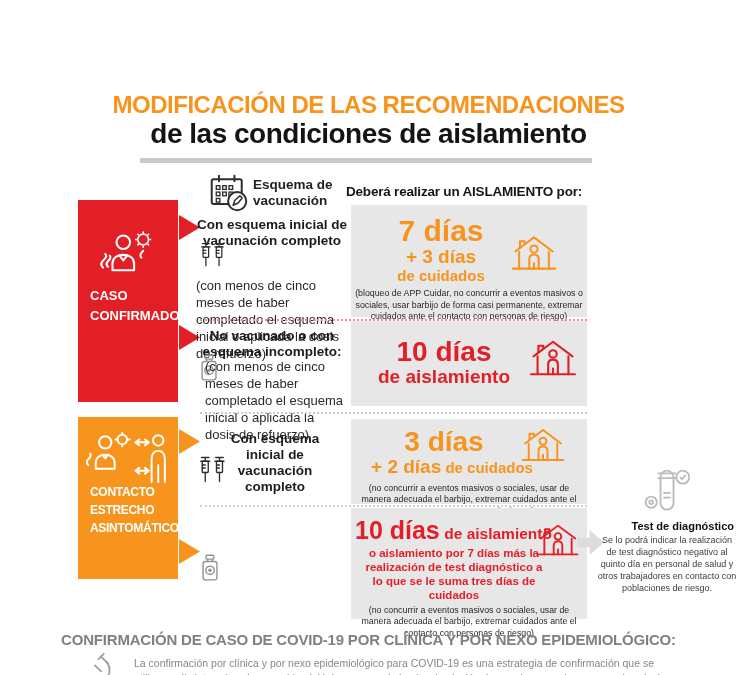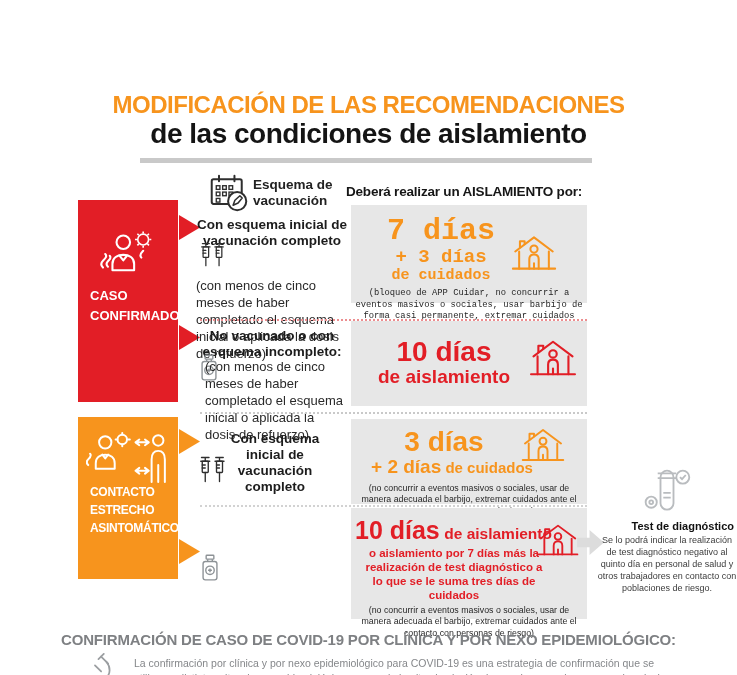--- a/index.html
+++ b/index.html
@@ -143,21 +143,21 @@
           <rect x="3" y="8" width="8" height="15" rx="1"></rect>
         <path d="M3 13h4M3 17h4M7 23v12"></path>
         <path d="M21 3h10M26 3v5M20 8h12"></path>
           <rect x="22" y="8" width="8" height="15" rx="1"></rect>
         <path d="M22 13h4M22 17h4M26 23v12"></path>
       </g>
     </svg>
   </div>
   <div class="abs condNote" style="top:251px;left:196px;width:152px;">(con menos de cinco meses de haber completado el esquema inicial o aplicada la dosis de refuerzo)</div>
 
-  <div class="abs panel" style="top:178px;height:98px;font-family:Liberation Mono, monospace;">
+  <div class="abs panel" style="top:178px;height:112px;">
     <div class="pTxt orangeT" style="padding:10px 62px 0 6px;font-size:30px;">7 días</div>
     <div class="pTxt orangeT" style="padding:0 62px 0 6px;font-size:19px;">+ 3 días</div>
     <div class="pTxt orangeT" style="padding:0 62px 0 6px;font-size:15px;">de cuidados</div>
     <div class="fineNote" style="padding:4px 4px 0 4px;">(bloqueo de APP Cuidar, no concurrir a eventos masivos o sociales, usar barbijo de forma casi permanente, extremar cuidados ante el contacto con personas de riesgo)</div>
     <div class="abs" style="right:28px;top:26px;color:#F7941D;">
       <svg viewBox="0 0 64 54" width="50" height="44">
         <g fill="none" stroke="currentColor" stroke-width="2.6" stroke-linecap="round" stroke-linejoin="round">
           <path d="M8 25L32 7l24 18"></path>
             <path d="M14 20v-8h6v3.5"></path>
           <path d="M13 25v22M51 25v22"></path>

